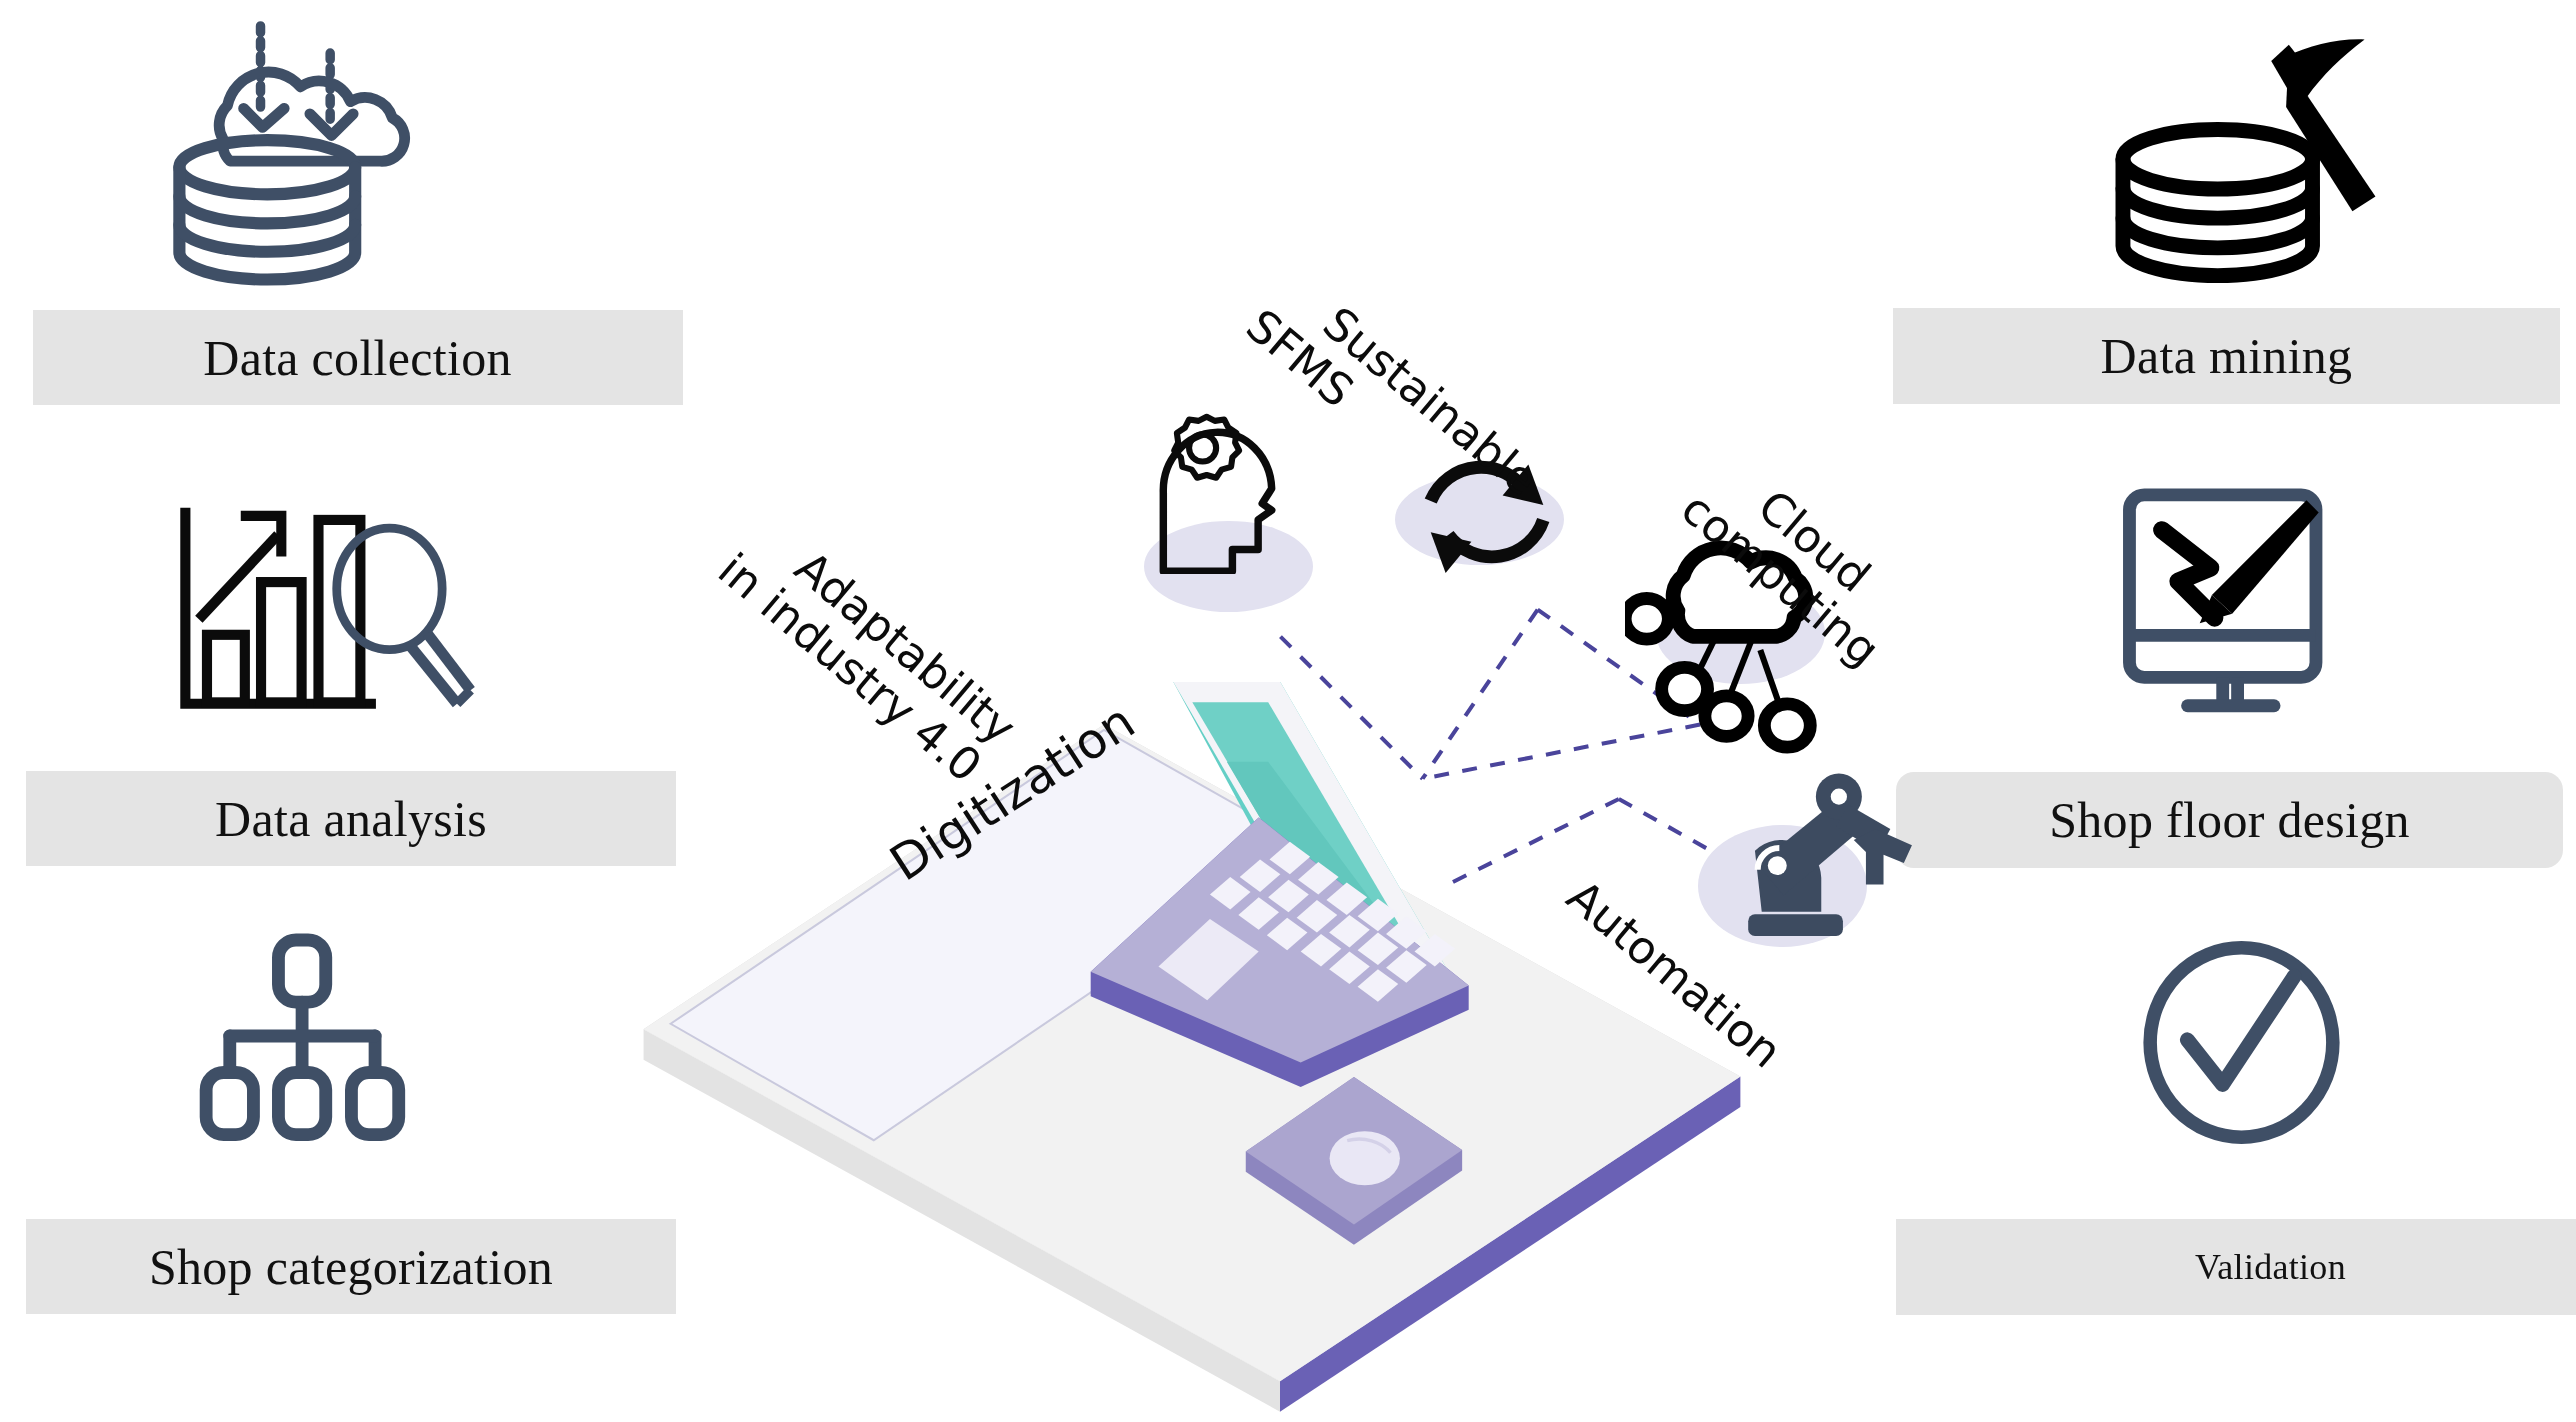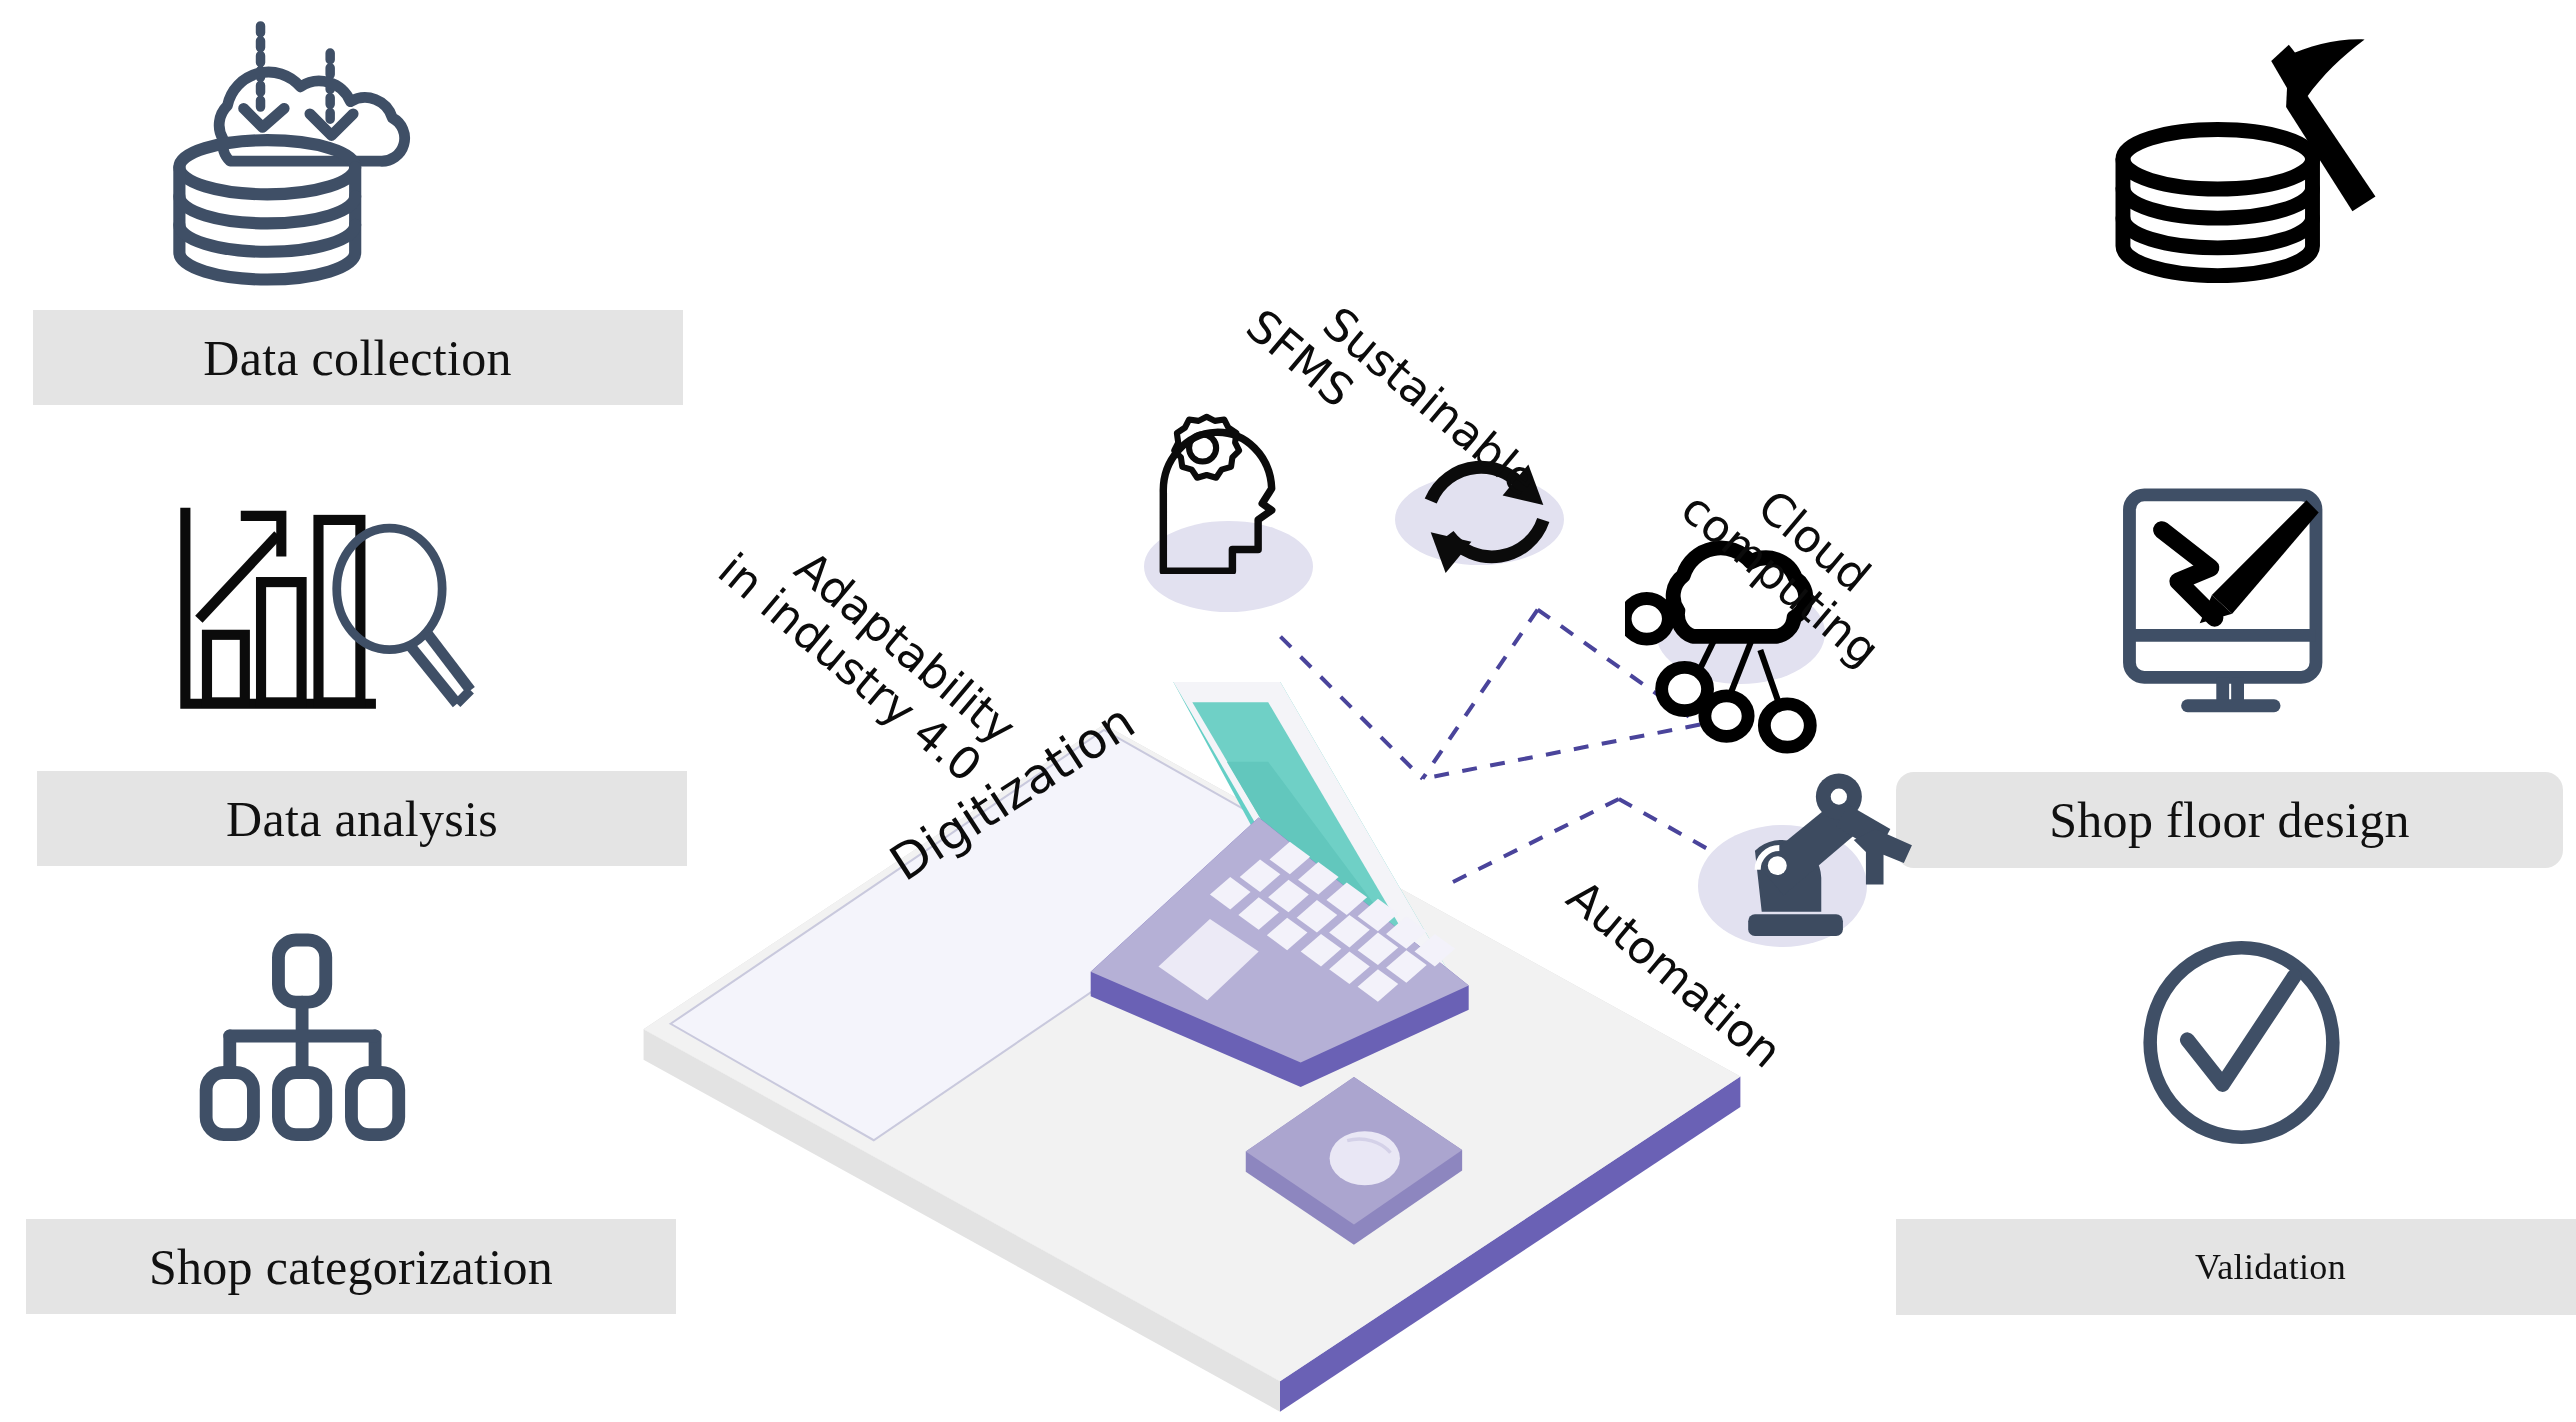--- a/index.html
+++ b/index.html
@@ -88,21 +88,21 @@
       </g>
       <g fill="none" stroke="#3f4f66" stroke-width="13">
         <ellipse cx="320" cy="130" rx="78" ry="90"></ellipse>
         <line x1="376" y1="196" x2="440" y2="280" stroke-width="16"></line>
         <line x1="352" y1="216" x2="420" y2="300" stroke-width="16"></line>
         <line x1="420" y1="300" x2="440" y2="280" stroke-width="14"></line>
       </g>
     </svg>
   </div>
 
-  <div class="chip" style="left:37px; top:771px; width:650px; height:95px; font-size:50px;">
+  <div class="chip" style="left:26px; top:771px; width:650px; height:95px; font-size:50px;">
     <span>Data analysis</span>
   </div>
 
   <div class="icon" style="left:196px; top:933px; width:223px; height:210px;">
     <svg viewBox="0 0 330 310" width="223" height="210">
       <g fill="none" stroke="#3f4f66" stroke-width="19" stroke-linejoin="round" stroke-linecap="round">
         <rect x="122" y="10" width="70" height="92" rx="26"></rect>
         <line x1="157" y1="102" x2="157" y2="206"></line>
         <polyline points="50,152 50,206"></polyline>
         <polyline points="265,152 265,206"></polyline>
@@ -128,20 +128,23 @@
       </g>
 
       <g fill="#000">
         <path d="M250 42 c38 -22 86 -36 132 -34 c-34 26 -62 52 -86 86 l-28 -22 z"></path>
         <path d="M244 40 l26 -24 c14 16 24 34 30 54 l-28 18 z"></path>
         <path d="M268 66 l30 26 l100 148 l-34 22 l-98 -154 z"></path>
       </g>
     </svg>
   </div>
 
+  <div class="chip" style="left:1893px; top:308px; width:667px; height:96px; font-size:50px;">
+    <span>Data mining</span>
+  </div>
 
   <div class="icon" style="left:2120px; top:488px; width:223px; height:230px;">
     <svg viewBox="0 0 330 340" width="223" height="230">
       <g fill="none" stroke="#3f4f66" stroke-width="19" stroke-linejoin="round">
         <rect x="14" y="10" width="276" height="270" rx="22"></rect>
         <line x1="14" y1="218" x2="290" y2="218"></line>
         <line x1="152" y1="280" x2="152" y2="320"></line>
         <line x1="174" y1="280" x2="174" y2="320"></line>
         <line x1="100" y1="322" x2="228" y2="322" stroke-linecap="round"></line>
       </g>

